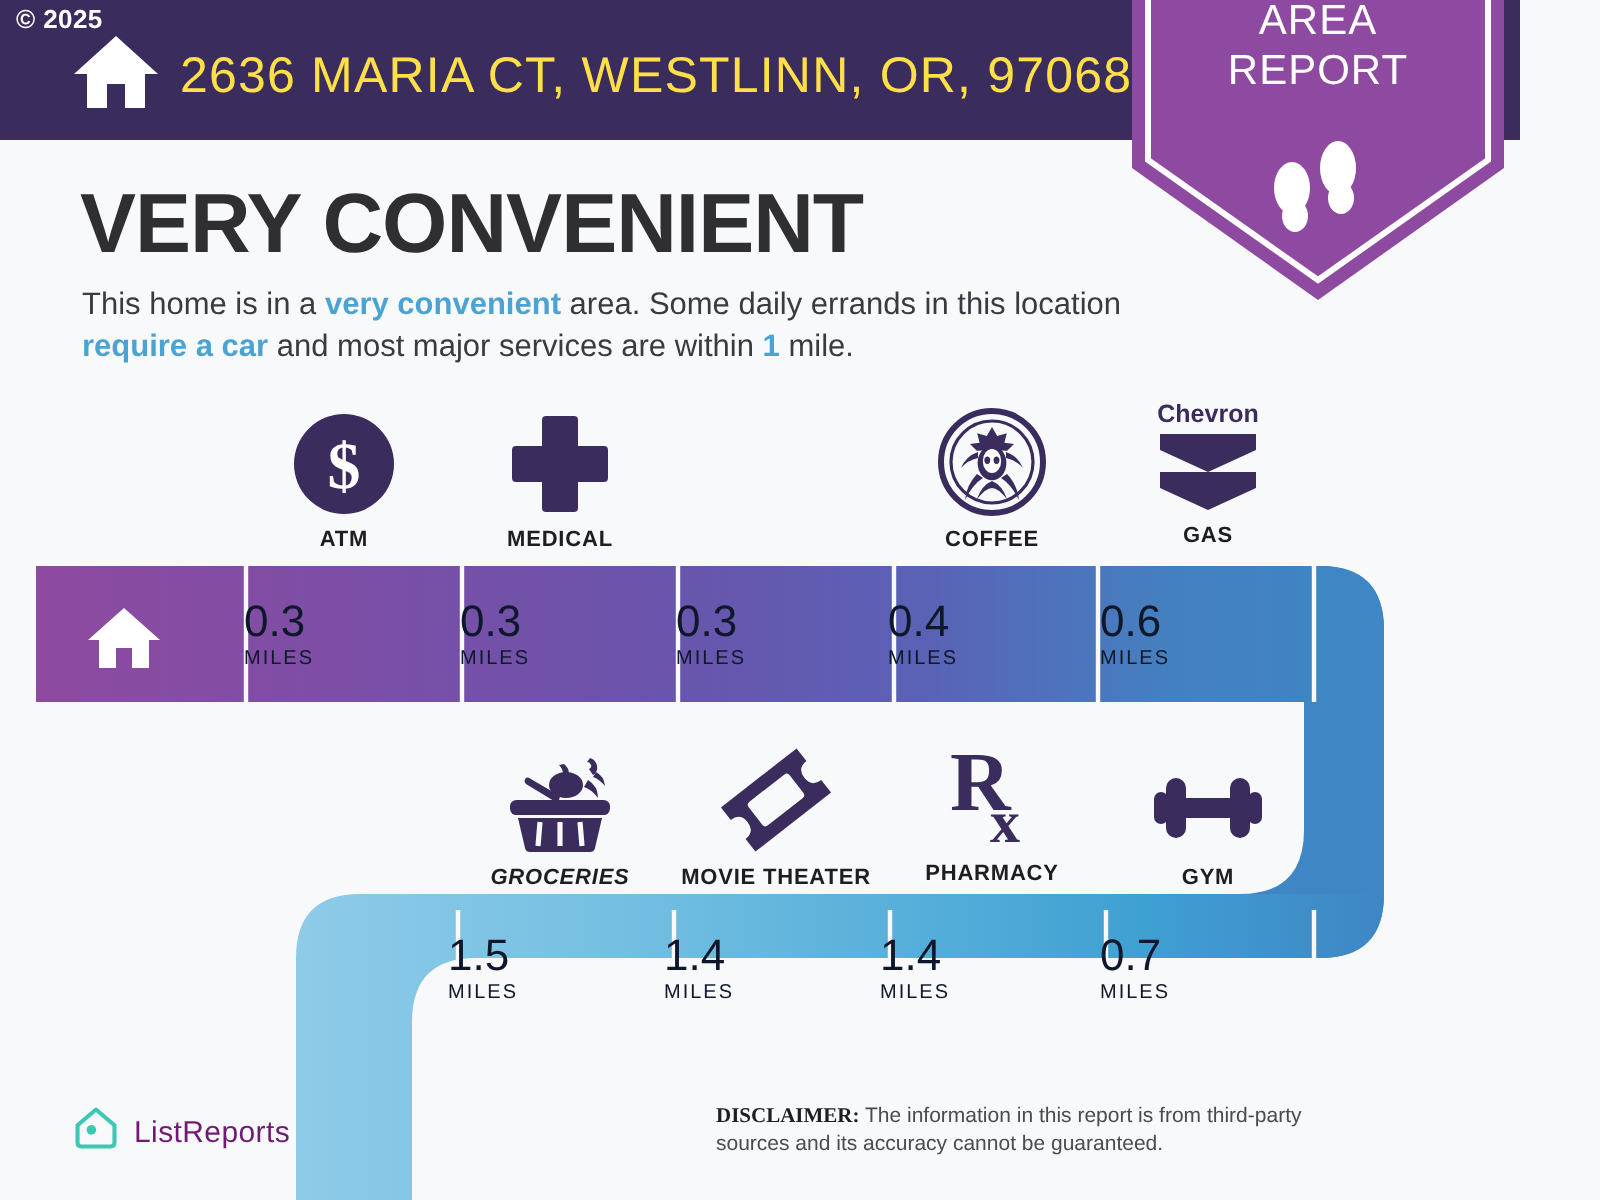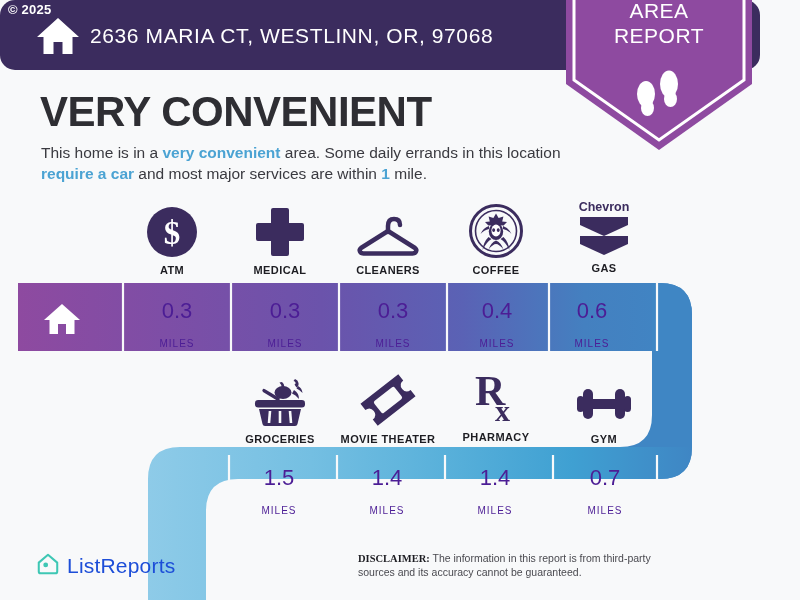--- a/index.html
+++ b/index.html
@@ -8,32 +8,31 @@
     background:#f7f8f9;
     font-family:"Liberation Sans", sans-serif;
     -webkit-font-smoothing:antialiased;
   }
   #page{position:absolute;inset:0;width:800px;height:600px;overflow:hidden;background:#f8f9fa;}
 
   
   .header{
     position:absolute;left:0;top:0;width:760px;height:70px;
     background:#3b2c5e;
-    border-radius:15px;
   }
   .copyright{
     position:absolute;left:8px;top:2px;
     color:#ffffff;font-size:13px;font-weight:bold;letter-spacing:.2px;
   }
   .home-badge-icon{
     position:absolute;left:36px;top:16px;width:44px;height:40px;
   }
   .addr{
     position:absolute;left:90px;top:24px;
-    color:#ffffff;font-size:21px;letter-spacing:.6px;font-weight:400;
+    color:#fde047;font-size:25px;letter-spacing:.6px;font-weight:400;
   }
 
   
   .badge{
     position:absolute;left:566px;top:-26px;width:186px;height:176px;
     z-index:6;
   }
   .badge svg{display:block;}
   .badge-text{
     position:absolute;left:0;top:24px;width:186px;text-align:center;
@@ -56,32 +55,32 @@
   .icon-cell{position:absolute;width:120px;text-align:center;}
   .icon-art{height:56px;display:flex;align-items:flex-end;justify-content:center;}
   .icon-label{
     margin-top:6px;font-size:11px;font-weight:bold;color:#1d1d22;letter-spacing:.4px;
   }
 
   
   .ribbon{position:absolute;left:0;top:275px;width:800px;height:325px;}
 
   .bar-val{
-    position:absolute;text-align:center;color:#4c1d95;pointer-events:none;
+    position:absolute;color:#0f172a;pointer-events:none;
   }
   .bar-num{font-size:22px;line-height:24px;font-weight:400;}
-  .bar-unit{font-size:10px;letter-spacing:1px;margin-top:15px;}
+  .bar-unit{font-size:10px;letter-spacing:1px;margin-top:1px;}
 
   .house-in-bar{position:absolute;left:43px;top:303px;width:38px;height:32px;z-index:4;}
 
   
   .logo-wrap{
     position:absolute;left:36px;top:552px;display:flex;align-items:center;gap:7px;z-index:7;
   }
-  .logo-text{font-size:21px;color:#1d4ed8;letter-spacing:.2px;}
+  .logo-text{font-size:15px;color:#701a75;letter-spacing:.2px;}
   .disclaimer{
     position:absolute;left:358px;top:552px;width:330px;
     font-size:10.5px;line-height:13.5px;color:#4a4a50;z-index:7;
   }
   .disclaimer b{color:#1d1d22;font-family:Liberation Serif, serif;}
 </style>
 </head>
 <body>
 
 <div id="page">
@@ -132,29 +131,20 @@
 
   <div class="icon-cell" style="left:220px;top:202px;">
     <div class="icon-art">
       <svg viewBox="0 0 52 52" width="52" height="52">
         <path fill="#3b2c5e" d="M19 2 H33 Q35 2 35 4 V17 H48 Q50 17 50 19 V33 Q50 35 48 35 H35 V48 Q35 50 33 50 H19 Q17 50 17 48 V35 H4 Q2 35 2 33 V19 Q2 17 4 17 H17 V4 Q17 2 19 2 Z"></path>
       </svg>
     </div>
     <div class="icon-label">MEDICAL</div>
   </div>
 
-  <div class="icon-cell" style="left:328px;top:202px;">
-    <div class="icon-art">
-      <svg viewBox="0 0 64 52" width="64" height="52">
-        <path fill="none" stroke="#3b2c5e" stroke-width="4.5" stroke-linecap="round" stroke-linejoin="round" d="M32 26 V20 Q32 13 38 13 Q44 13 44 19"></path>
-        <path fill="none" stroke="#3b2c5e" stroke-width="4.5" stroke-linejoin="round" d="M32 25 L5 42 Q3 43.5 4 45.5 Q5 47.5 7.5 47.5 H56.5 Q59 47.5 60 45.5 Q61 43.5 59 42 Z"></path>
-      </svg>
-    </div>
-    <div class="icon-label">CLEANERS</div>
-  </div>
 
   <div class="icon-cell" style="left:544px;top:200px;">
     <div class="icon-art">
       <svg viewBox="0 0 62 58" width="62" height="58">
         <text x="31" y="13" text-anchor="middle" font-family="Liberation Sans, sans-serif" font-size="12.5" font-weight="bold" fill="#3b2c5e">Chevron</text>
         <path fill="#3b2c5e" d="M7 19 H55 V27 L31 38 L7 27 Z"></path>
         <path fill="#3b2c5e" d="M7 38 H55 V46 L31 57 L7 46 Z"></path>
       </svg>
     </div>
     <div class="icon-label">GAS</div>
@@ -242,21 +232,21 @@
   </div>
   <div class="bar-val" style="left:444px;top:299px;width:106px;">
     <div class="bar-num">0.4</div>
     <div class="bar-unit">MILES</div>
   </div>
   <div class="bar-val" style="left:550px;top:299px;width:84px;">
     <div class="bar-num">0.6</div>
     <div class="bar-unit">MILES</div>
   </div>
 
-  <div class="icon-cell" style="left:220px;top:371px;">
+  <div class="icon-cell" style="left:220px;top:371px;font-style:italic;">
     <div class="icon-art">
       <svg viewBox="0 0 58 54" width="58" height="54">
         <path fill="#3b2c5e" d="M44 6 q3 1 3.5 4 q.5 3 -2 4.5 l-2-3 q1.5-.6 1-2 q-.5-1.4-2-1.5 Z"></path>
         <path fill="#3b2c5e" d="M47 13 q4 2 4.5 7 q-3-3.5 -6-4.5 Z M43 17 q5 3 5 9 q-3.5-4.5 -7-5.5 Z"></path>
         <ellipse cx="32" cy="19.5" rx="8.5" ry="6.5" fill="#3b2c5e"></ellipse>
         <path fill="#3b2c5e" d="M31 9 q2.5 2 2.5 5 h-3 q0-2.5 -2-4.5 Z"></path>
         <path fill="#3b2c5e" d="M12 16 q-1.5 1.5 0 3 l14 8.5 q1.5 1 2.5 -.6 q1-1.6 -.6-2.5 L14 16.3 q-1-.8 -2 -.3 Z"></path>
         <rect x="4" y="27" width="50" height="7.5" rx="3.2" fill="#3b2c5e"></rect>
         <path fill="#3b2c5e" d="M8 36 H50 L46.5 51 q-.4 2 -2.5 2 H14 q-2.1 0 -2.5 -2 Z"></path>
         <g stroke="#f8f9fa" stroke-width="2.6">

